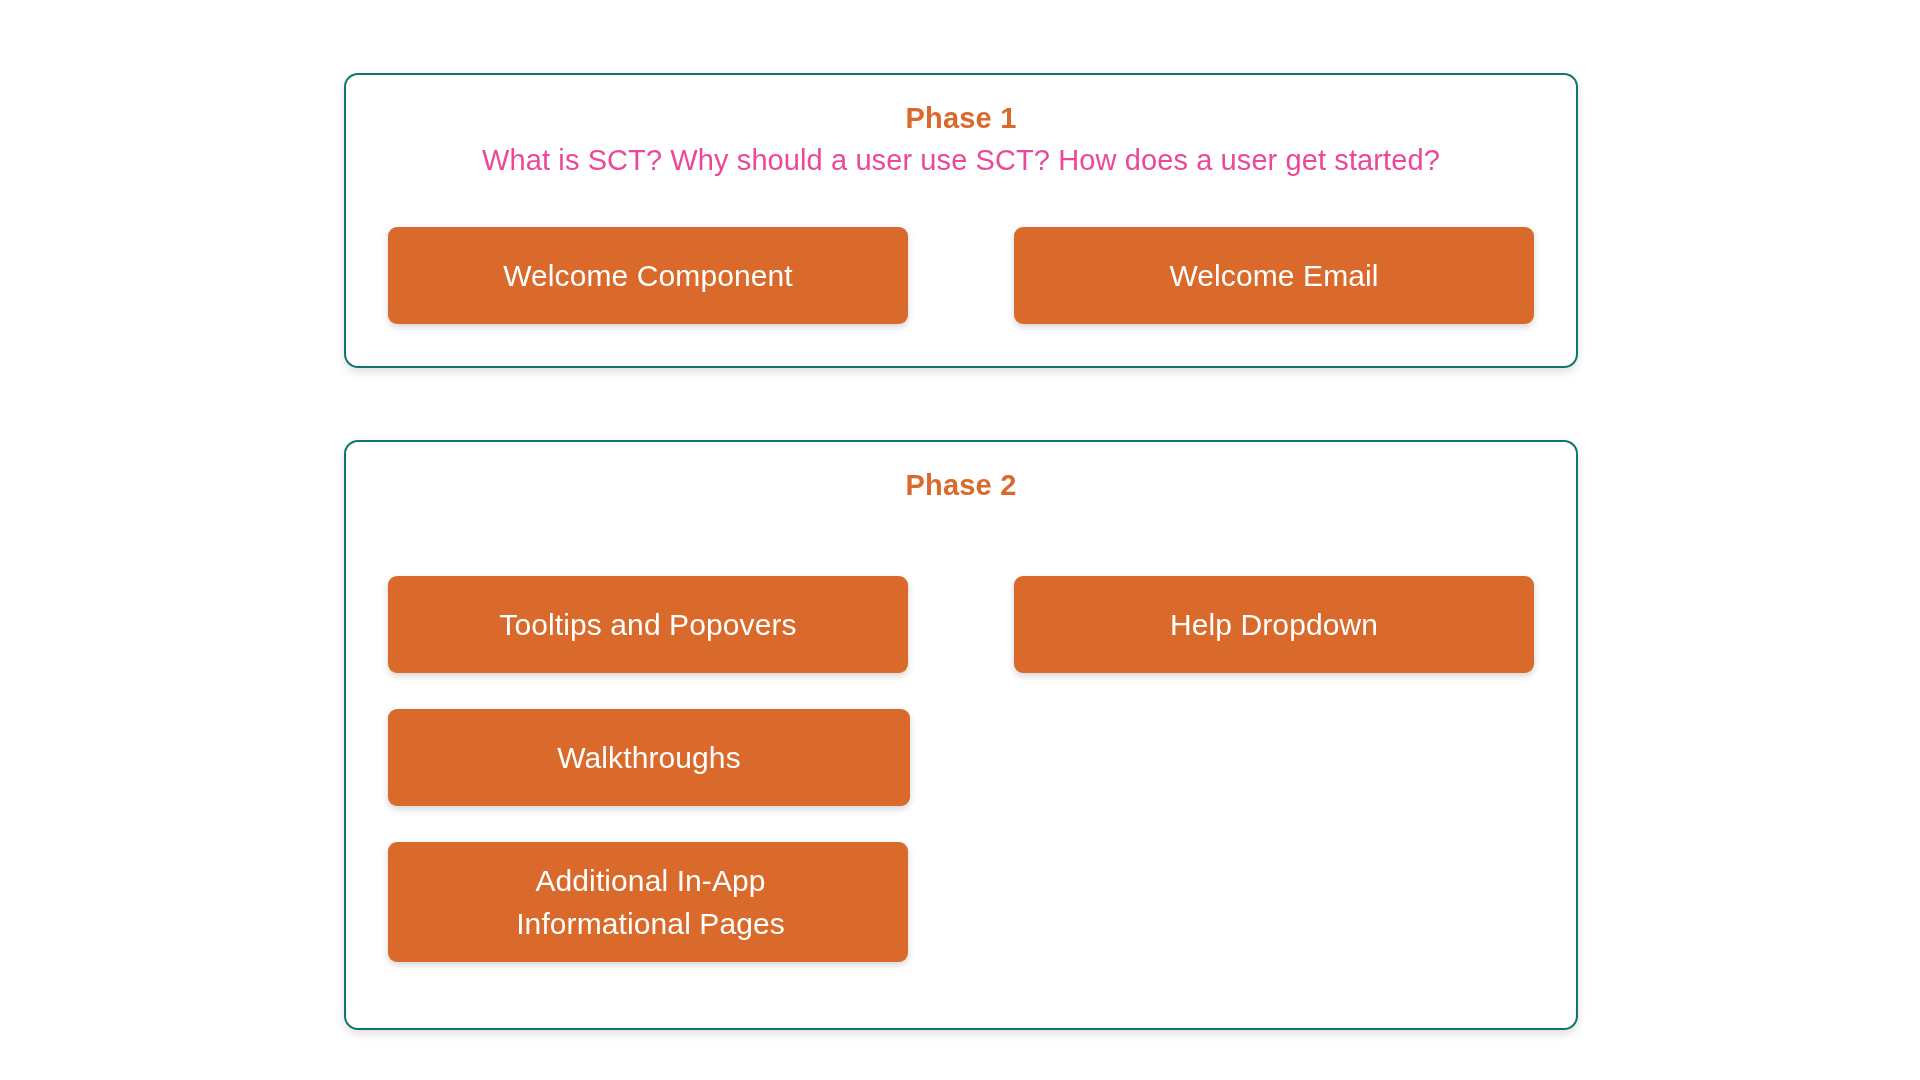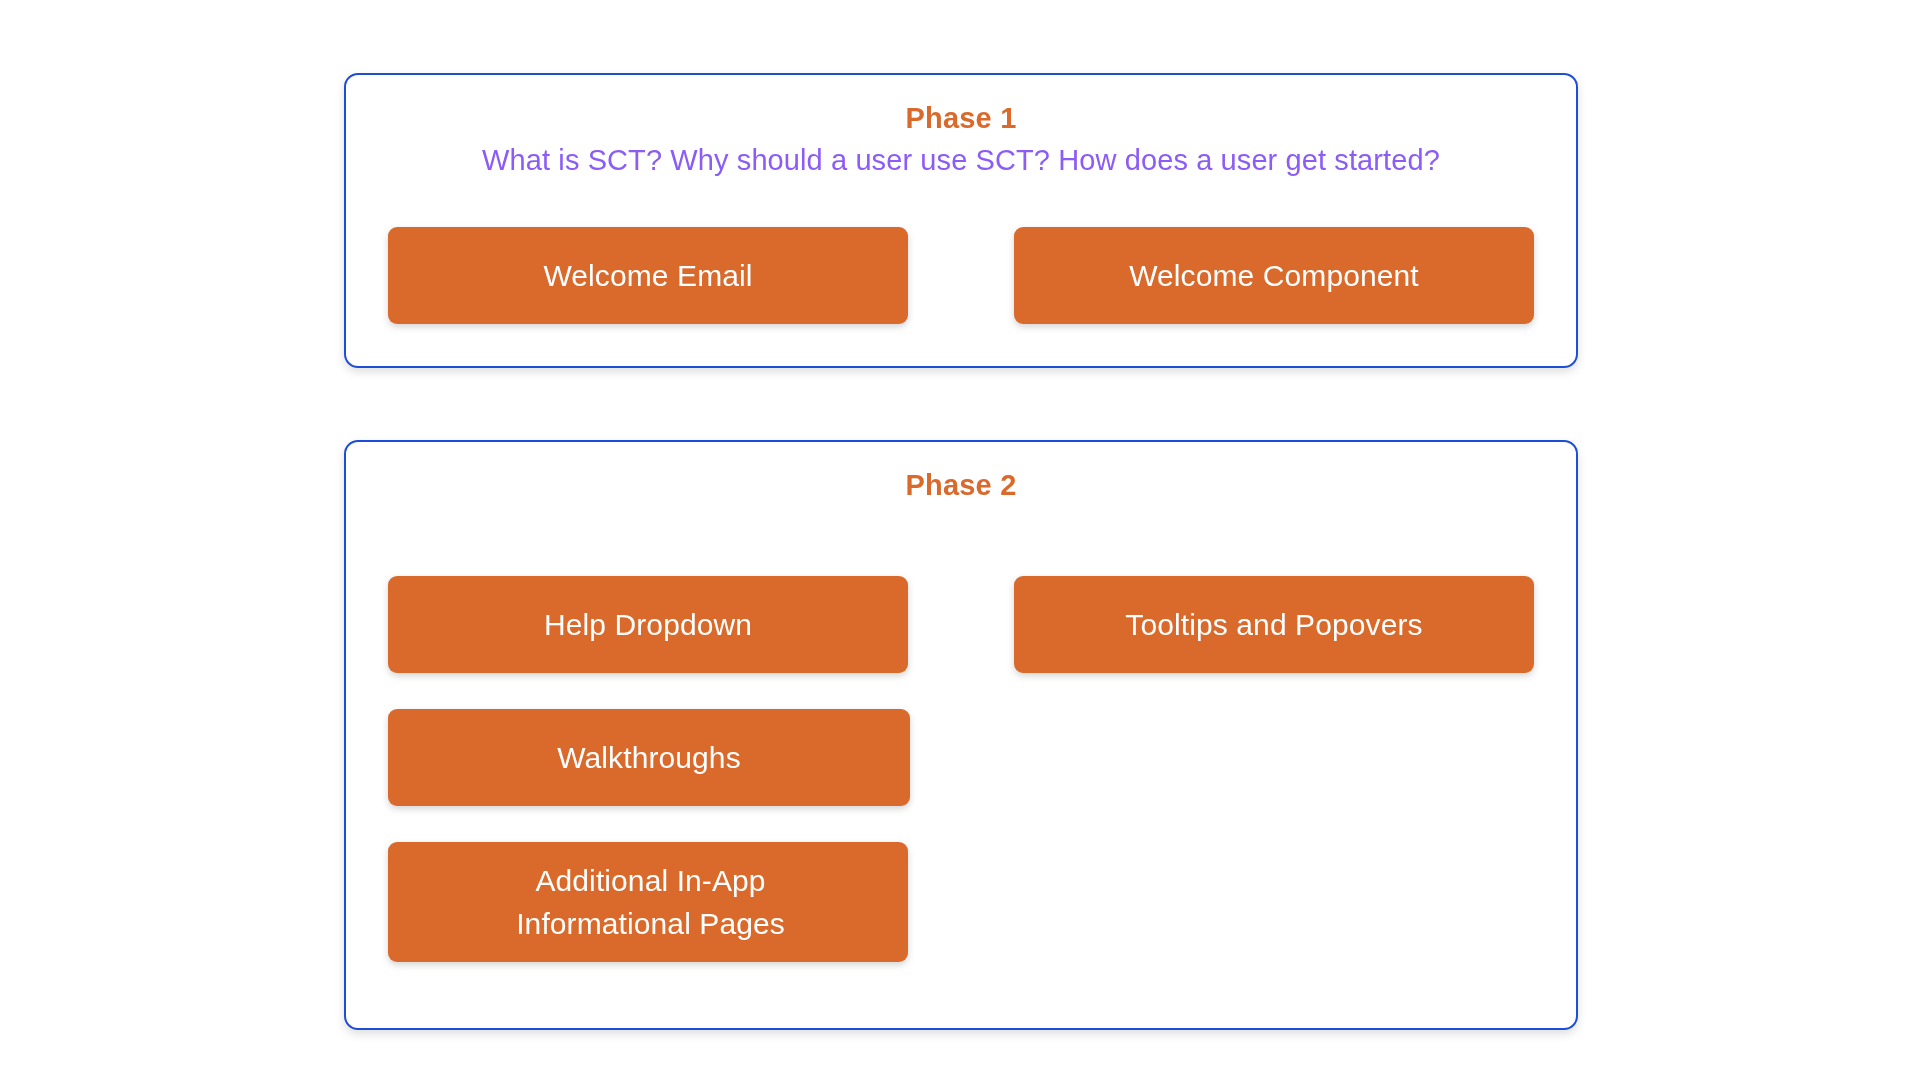--- a/index.html
+++ b/index.html
@@ -17,21 +17,21 @@
     position: relative;
     width: 1920px;
     height: 1080px;
     background: #ffffff;
   }
 
   
   .panel {
     position: absolute;
     background: #ffffff;
-    border: 2px solid #1d4ed8;
+    border: 2px solid #0f766e;
     border-radius: 14px;
     box-shadow: 0 4px 10px rgba(0,0,0,0.13);
   }
 
   #panel-phase-1 {
     left: 344px;
     top: 73px;
     width: 1234px;
     height: 295px;
   }
@@ -50,21 +50,21 @@
 
   .panel-title {
     color: #d96a2b;
     font-size: 29px;
     font-weight: bold;
     line-height: 42px;
     letter-spacing: 0.2px;
   }
 
   .panel-subtitle {
-    color: #8b5cf6;
+    color: #ec4899;
     font-size: 29px;
     font-weight: normal;
     line-height: 42px;
     letter-spacing: 0.1px;
   }
 
   
   .btn-grid {
     position: absolute;
     left: 42px;
@@ -119,35 +119,35 @@
 <div class="canvas">
 
   <section class="panel" id="panel-phase-1">
     <div class="panel-header">
       <div class="panel-title">Phase 1</div>
       <div class="panel-subtitle">What is SCT? Why should a user use SCT? How does a user get started?</div>
     </div>
 
     <div class="btn-grid" id="grid-phase-1">
       <div class="btn-row">
+        <button class="phase-btn">Welcome Component</button>
         <button class="phase-btn">Welcome Email</button>
-        <button class="phase-btn">Welcome Component</button>
       </div>
     </div>
   </section>
 
   <section class="panel" id="panel-phase-2">
     <div class="panel-header">
       <div class="panel-title">Phase 2</div>
     </div>
 
     <div class="btn-grid" id="grid-phase-2">
       <div class="btn-row">
+        <button class="phase-btn">Tooltips and Popovers</button>
         <button class="phase-btn">Help Dropdown</button>
-        <button class="phase-btn">Tooltips and Popovers</button>
       </div>
 
       <div class="btn-row">
         <button class="phase-btn">Walkthroughs</button>
       </div>
 
       <div class="btn-row">
         <button class="phase-btn tall">Additional In-App
 Informational Pages</button>
         <div class="btn-slot-empty"></div>

